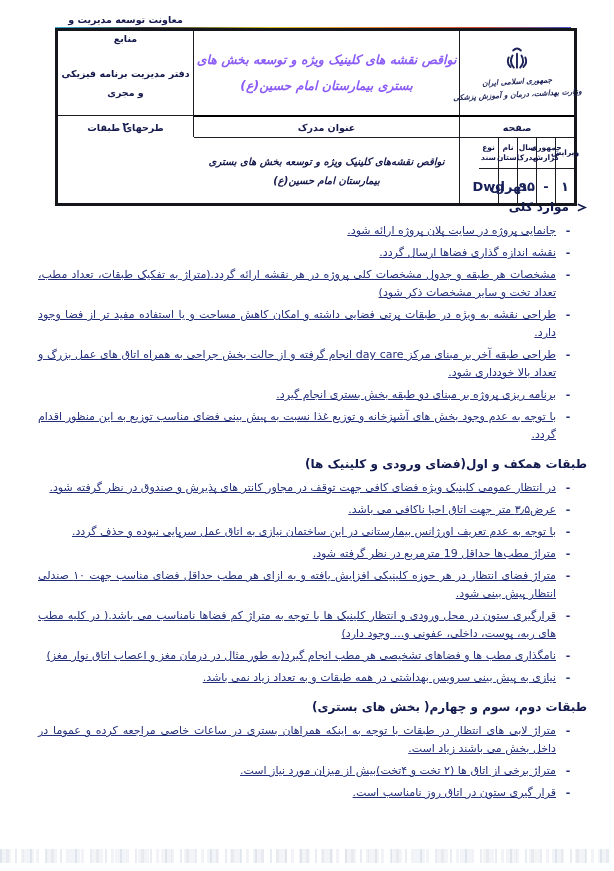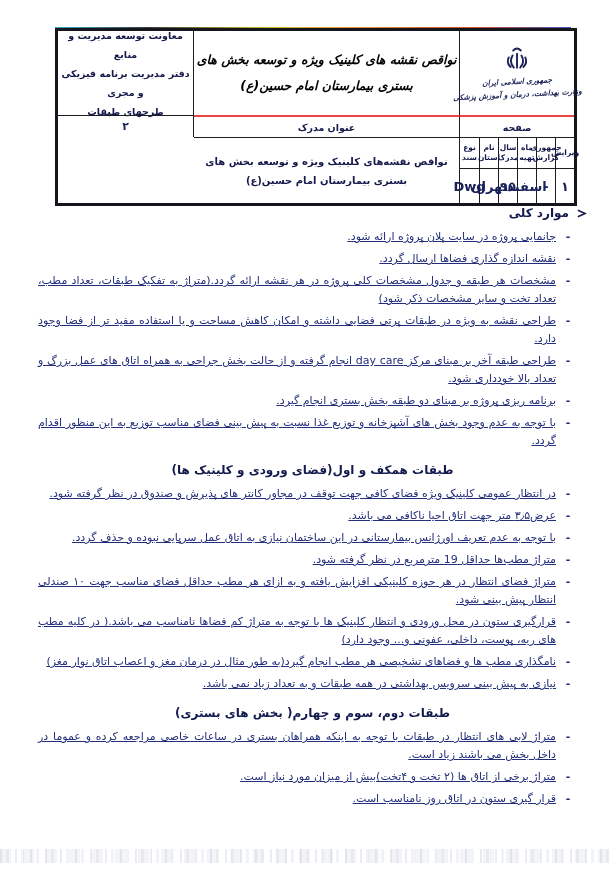--- a/index.html
+++ b/index.html
@@ -15,41 +15,41 @@
     grid-template-rows:84px 22px 66px;
     border:3px solid #15151c;background:#fff;
   }
   .scan-topline{
     position:absolute;top:27px;left:55px;width:516px;height:3px;
     background:linear-gradient(90deg,#12a0c8 0%,#1b1b1b 18%,#c8b400 42%,#e07a10 58%,#c42808 82%,#2038c0 100%);
     opacity:.85;pointer-events:none;
   }
   .ht-cell{border-right:1px solid #1c1c22;display:flex;flex-direction:column;align-items:center;justify-content:center;text-align:center;min-width:0;}
   .ht-cell:nth-child(3n+1){border-right:none;}
-  .row2{border-top:2px solid #ef4444;}
+  .row2{border-top:2px solid #000000;}
   .row3{border-top:1px solid #1c1c22;}
   .logo-cell{gap:2px;padding:2px;}
   .emblem{line-height:0;}
   .calli{font-size:7.5px;font-weight:bold;color:#1c2357;transform:rotate(-3deg);font-style:italic;line-height:1.5;white-space:nowrap;}
-  .doc-title{font-weight:bold;font-style:italic;font-size:12.5px;line-height:2.1;color:#000000;}
-  .dept{font-weight:bold;font-size:9.5px;line-height:2;color:#14184a;}
+  .doc-title{font-weight:bold;font-style:italic;font-size:12.5px;line-height:2.1;color:#8b5cf6;}
+  .dept{font-weight:bold;font-size:9.5px;line-height:2;color:#14184a;gap:16px;}
   .col-head{font-weight:bold;font-size:9.5px;color:#14184a;justify-content:center;}
   .page-num{font-size:11px;font-weight:bold;color:#18205a;}
-  .title-value{font-weight:bold;font-size:10px;line-height:1.9;color:#14184a;padding:2px 5px;}
+  .title-value{font-weight:bold;font-size:10px;line-height:1.9;color:#14184a;padding:2px 5px;font-style:italic;}
   
   .fields{display:grid;grid-template-columns:repeat(6,1fr);width:100%;height:100%;direction:rtl;}
   .field{display:flex;flex-direction:column;border-left:1px solid #1c1c22;min-width:0;}
   .field:last-child{border-left:none;}
   .f-label{flex:0 0 28px;display:flex;align-items:center;justify-content:center;text-align:center;
     font-size:7.5px;font-weight:bold;color:#14184a;border-bottom:1px solid #1c1c22;line-height:1.3;padding:1px;}
   .f-value{flex:1;display:flex;align-items:center;justify-content:center;font-size:13px;font-weight:bold;color:#18205a;}
   
-  .doc-body{position:absolute;top:204px;right:27px;left:38px;font-size:11px;line-height:18px;}
+  .doc-body{position:absolute;top:198px;right:27px;left:38px;font-size:11px;line-height:18px;}
   .sec-title{font-weight:bold;font-size:12px;color:#131b4e;margin:0 0 6px 0;display:flex;align-items:center;gap:7px;}
-  .sec-title.later{margin-top:11px;justify-content:center;}
+  .sec-title.later{margin-top:11px;}
   .sec-title .arrow{display:inline-flex;line-height:0;}
   .item{display:flex;gap:7px;padding-right:14px;margin-bottom:4px;}
   .item .dash{flex:0 0 10px;text-align:center;color:#1f2a72;font-weight:bold;}
   .item .itext{flex:1;text-align:justify;text-align-last:right;color:#232f7a;text-decoration:underline;}
   
   .scan-noise{
     position:absolute;left:0;right:0;bottom:8px;height:14px;opacity:.5;pointer-events:none;
     background:
       repeating-linear-gradient(90deg,rgba(110,130,165,.30) 0 2px,transparent 2px 6px,rgba(140,150,175,.22) 6px 9px,transparent 9px 15px),
       repeating-linear-gradient(88deg,rgba(90,110,150,.15) 0 11px,transparent 11px 23px);
@@ -99,24 +99,20 @@
       <div class="fields" id="doc-fields">
           <div class="field">
             <div class="f-label">ویرایش</div>
             <div class="f-value">۱</div>
           </div>
           <div class="field">
             <div class="f-label">جمهوری گزارش</div>
             <div class="f-value">-</div>
           </div>
           <div class="field">
-            <div class="f-label">ماه تهیه</div>
-            <div class="f-value">اسفند</div>
-          </div>
-          <div class="field">
             <div class="f-label">سال مدرک</div>
             <div class="f-value">۹۵</div>
           </div>
           <div class="field">
             <div class="f-label">نام استان</div>
             <div class="f-value">تهران</div>
           </div>
           <div class="field">
             <div class="f-label">نوع سند</div>
             <div class="f-value">Dwg</div>

